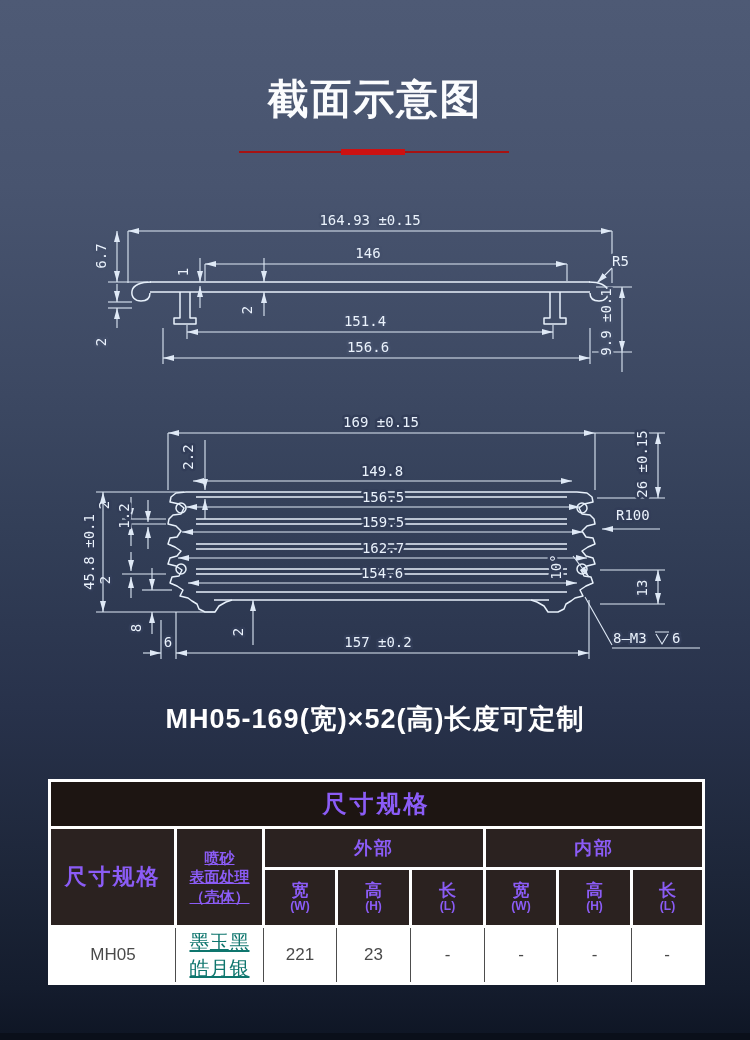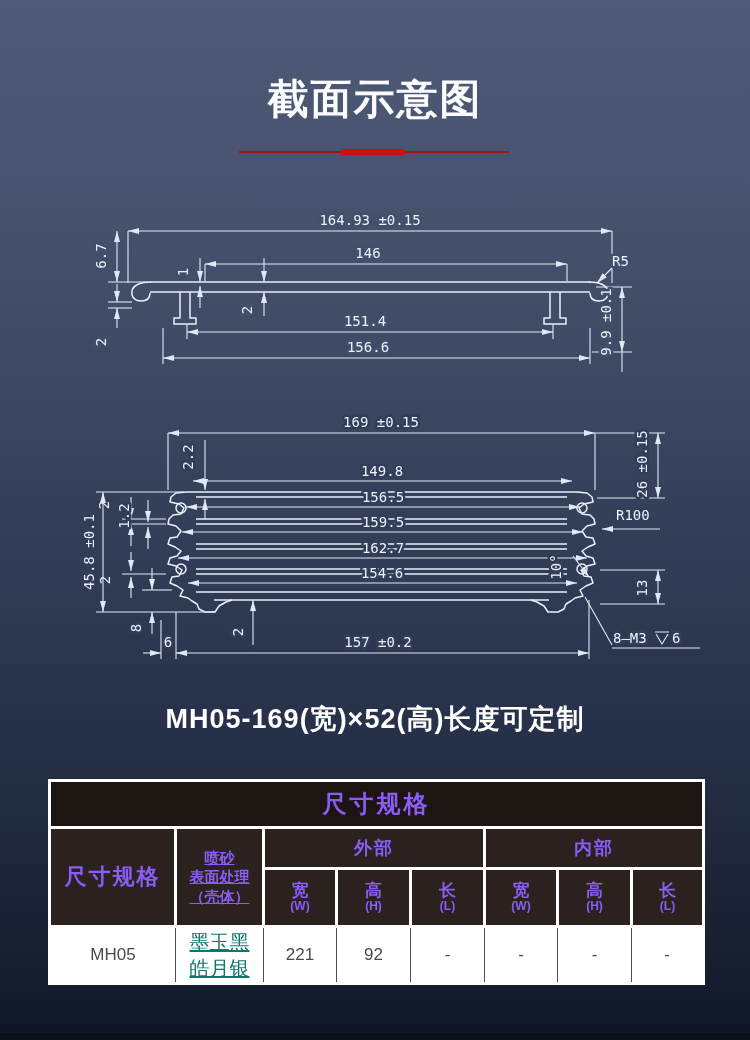--- a/index.html
+++ b/index.html
@@ -257,21 +257,21 @@
       <td class="hd sub"><span>高</span><span class="en">(H)</span></td>
       <td class="hd sub"><span>长</span><span class="en">(L)</span></td>
     </tr>
     <tr class="data">
       <td>MH05</td>
       <td class="fin">
         <span class="blk">墨玉黑</span>
         <span class="blk">皓月银</span>
       </td>
       <td>221</td>
-      <td>92</td>
+      <td>23</td>
       <td>-</td>
       <td>-</td>
       <td>-</td>
       <td>-</td>
     </tr>
   </tbody>
     </table>
 
   <div class="bottom-strip"></div>
 </div>

